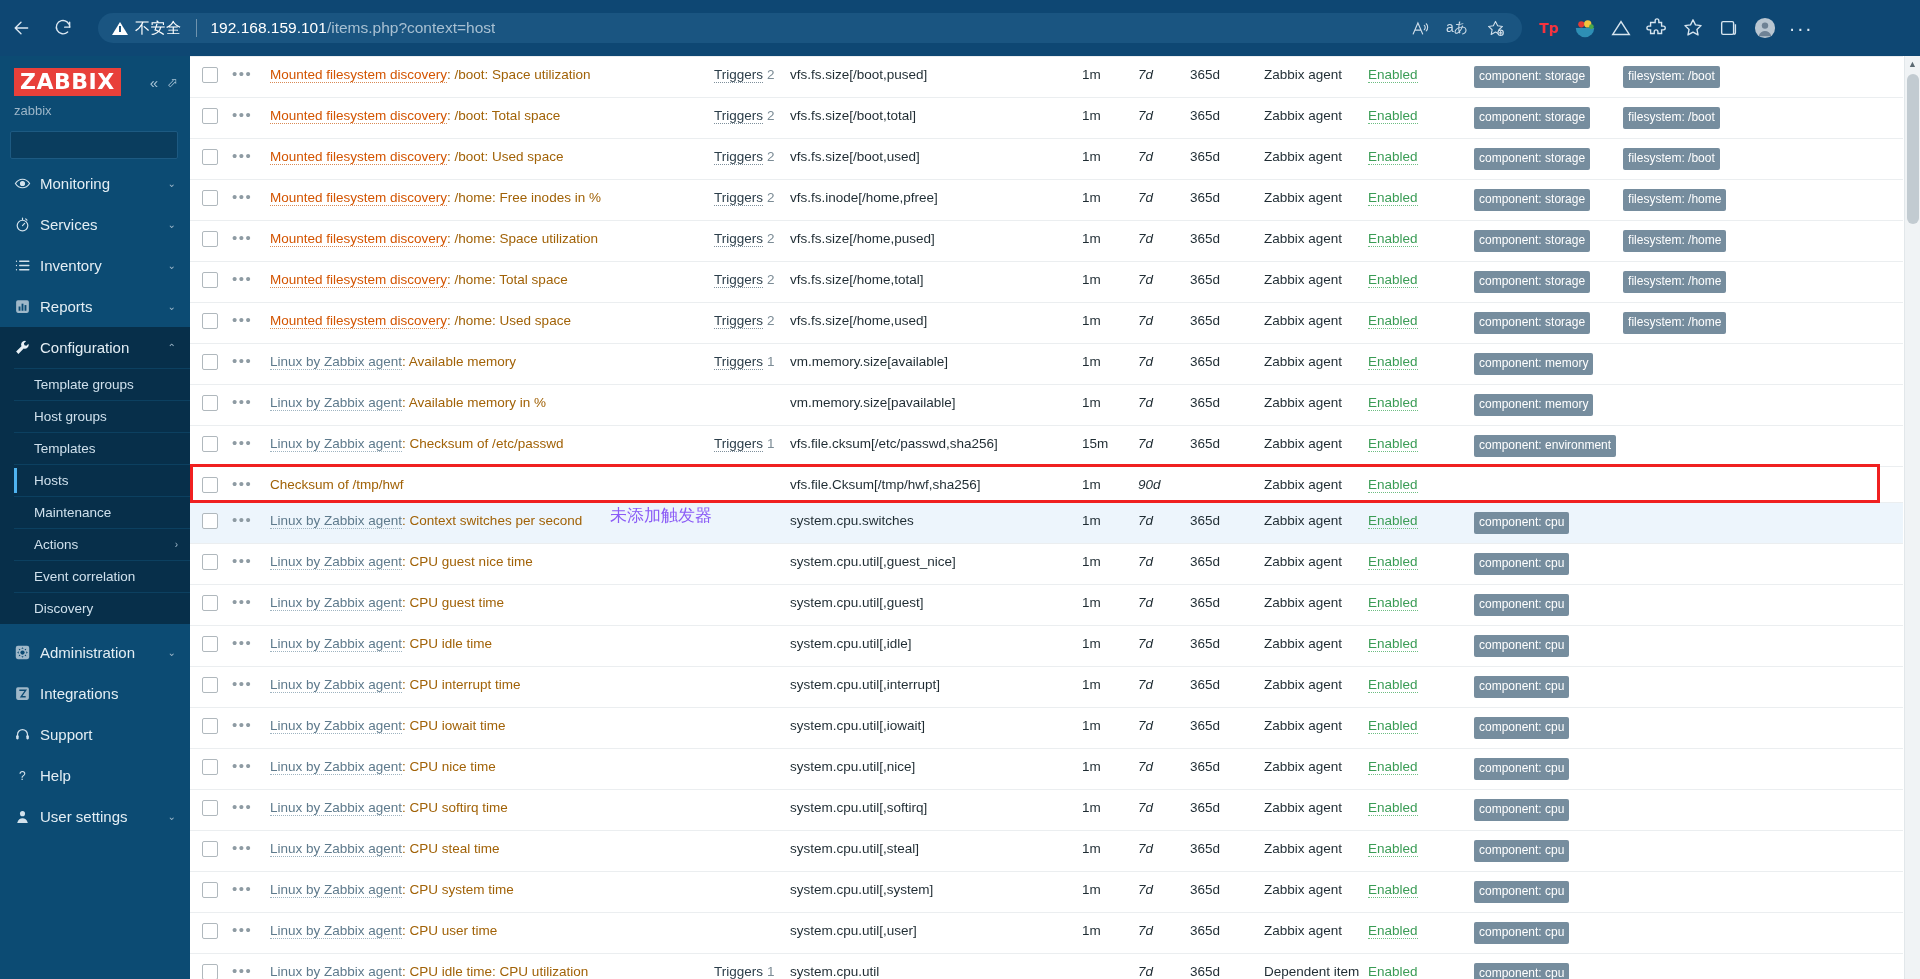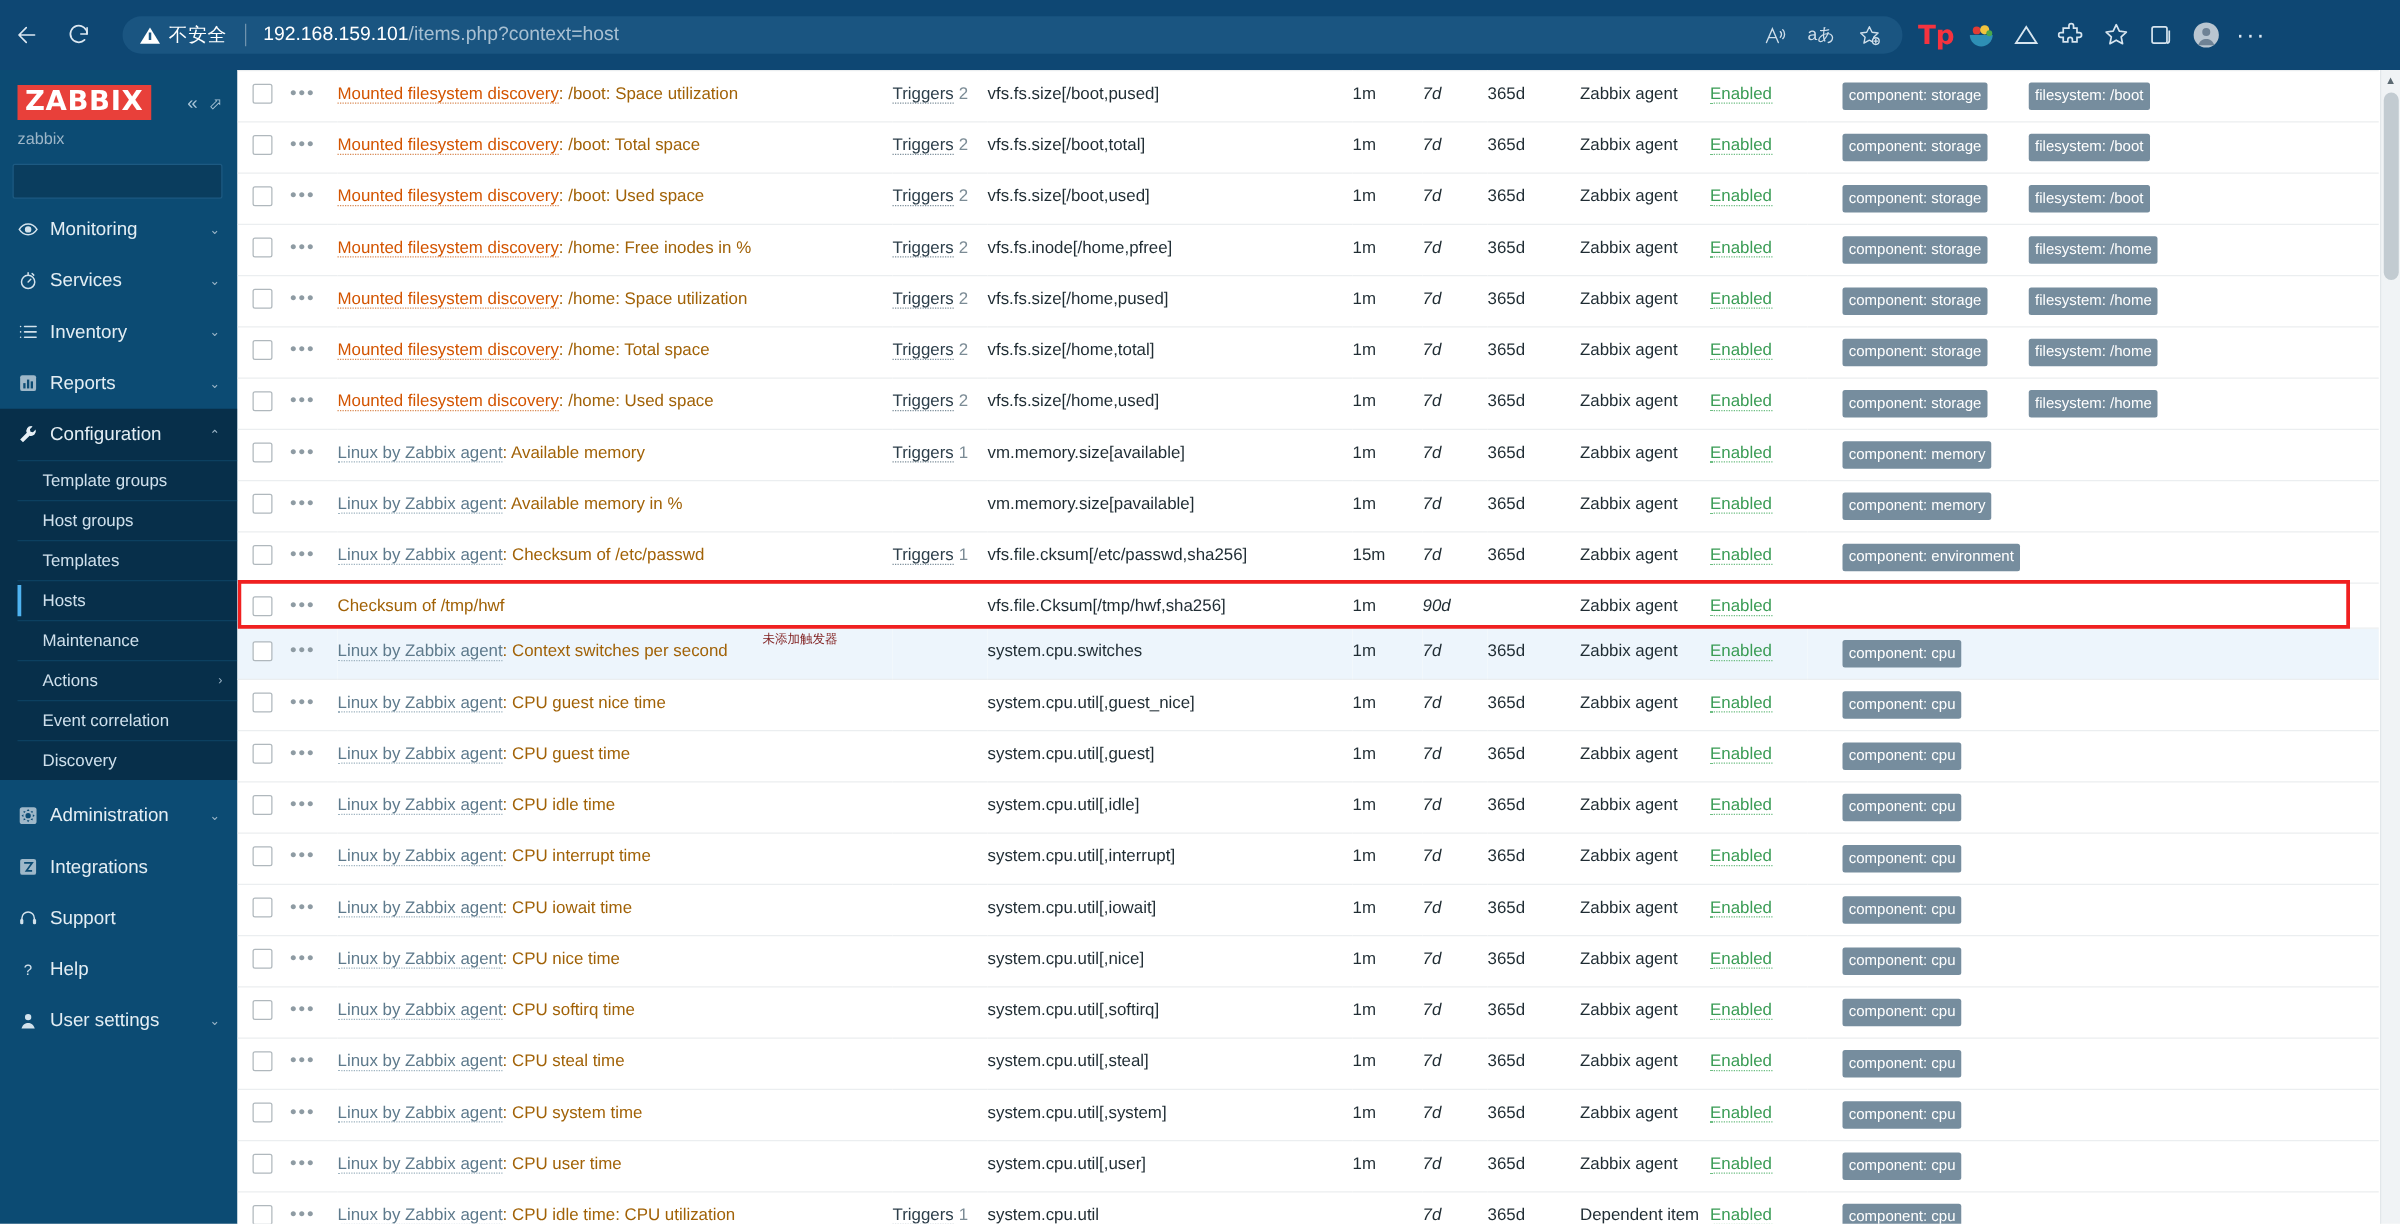--- a/index.html
+++ b/index.html
@@ -42,21 +42,21 @@
   .omni-ico {
     width: 34px; height: 30px; display: flex; align-items: center; justify-content: center;
     color: #cfdeea; font-size: 14px;
   }
   .omni-ico svg { width: 19px; height: 19px; stroke: #cfdeea; fill: none; stroke-width: 1.4; }
   #ext-icons { display: flex; align-items: center; gap: 2px; padding: 0 6px 0 10px; flex: none; }
   .ext-ico {
     width: 34px; height: 34px; display: flex; align-items: center; justify-content: center;
   }
   .ext-ico svg { width: 22px; height: 22px; }
-  #tp-logo { font-weight: bold; font-size: 21px; color: #f5333f; font-family: "DejaVu Sans", sans-serif; }
+  #tp-logo { font-weight: bold; font-size: 14px; color: #f5333f; font-family: "DejaVu Sans", sans-serif; }
   .dots3 { color: #dce8f2; font-size: 20px; letter-spacing: 1.5px; }
 
   
   #app { display: flex; height: 939px; }
   #sidebar {
     width: 190px; flex: none; background: #0c4b73; color: #dfe9f0;
     position: relative; overflow: hidden;
   }
   #sb-logo-row { display: flex; align-items: center; padding: 12px 12px 0 14px; }
   #zbx-logo {
@@ -136,22 +136,22 @@
   .tag {
     background: #768d9e; color: #fff; font-size: 12px; padding: 2px 5px 3px;
     border-radius: 2px; white-space: nowrap; cursor: pointer; margin-left: 28px;
   }
   
   #hl-box {
     position: absolute; left: 0px; top: 318px; width: 1690px; height: 36px;
     border: 3px solid #f02020; pointer-events: none; z-index: 5;
   }
   #annot {
-    position: absolute; left: 420px; top: 448px; color: #7f1d1d;
-    font-size: 10px; z-index: 6; font-family: Liberation Serif, serif;
+    position: absolute; left: 420px; top: 448px; color: #8b5cf6;
+    font-size: 17px; z-index: 6; font-family: Liberation Serif, serif;
   }
   
   #vscroll {
     width: 16px; flex: none; background: #f0f3f5; border-left: 1px solid #e2e7ea;
     position: relative;
   }
   #vscroll .arrow-up, #vscroll .arrow-dn {
     height: 16px; display:flex; align-items:center; justify-content:center;
     color:#5c6a72; font-size: 9px;
   }

